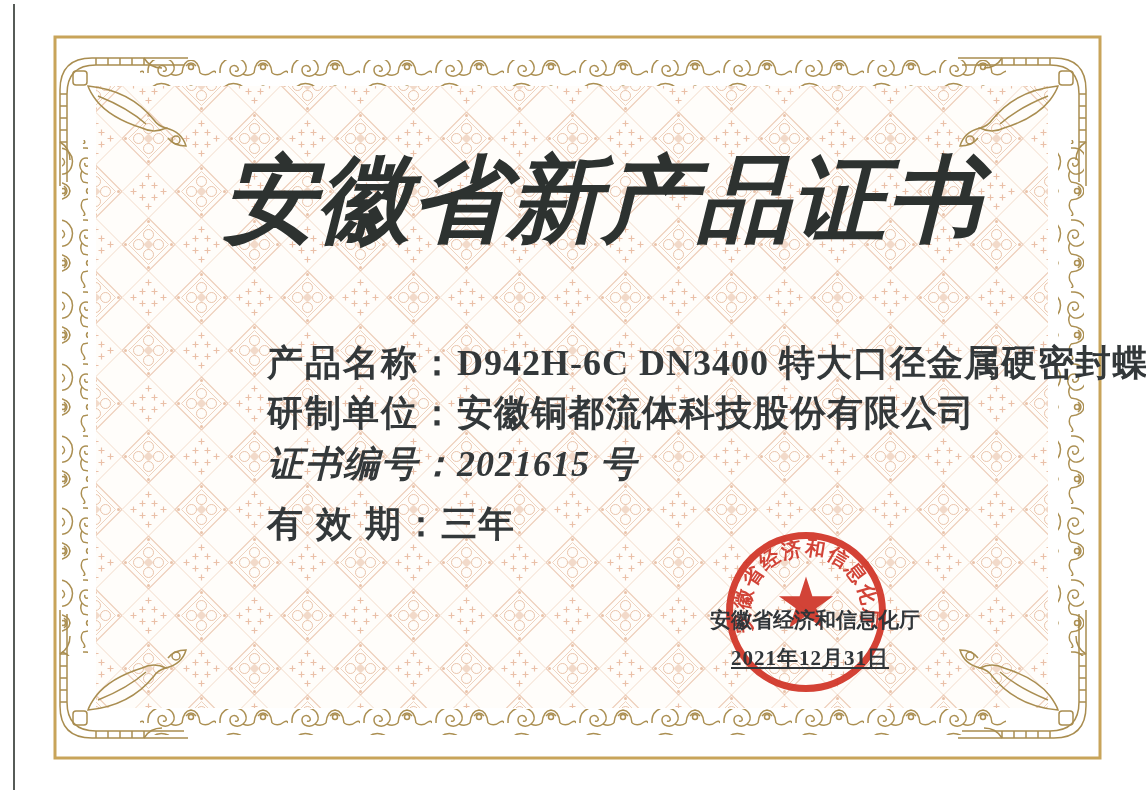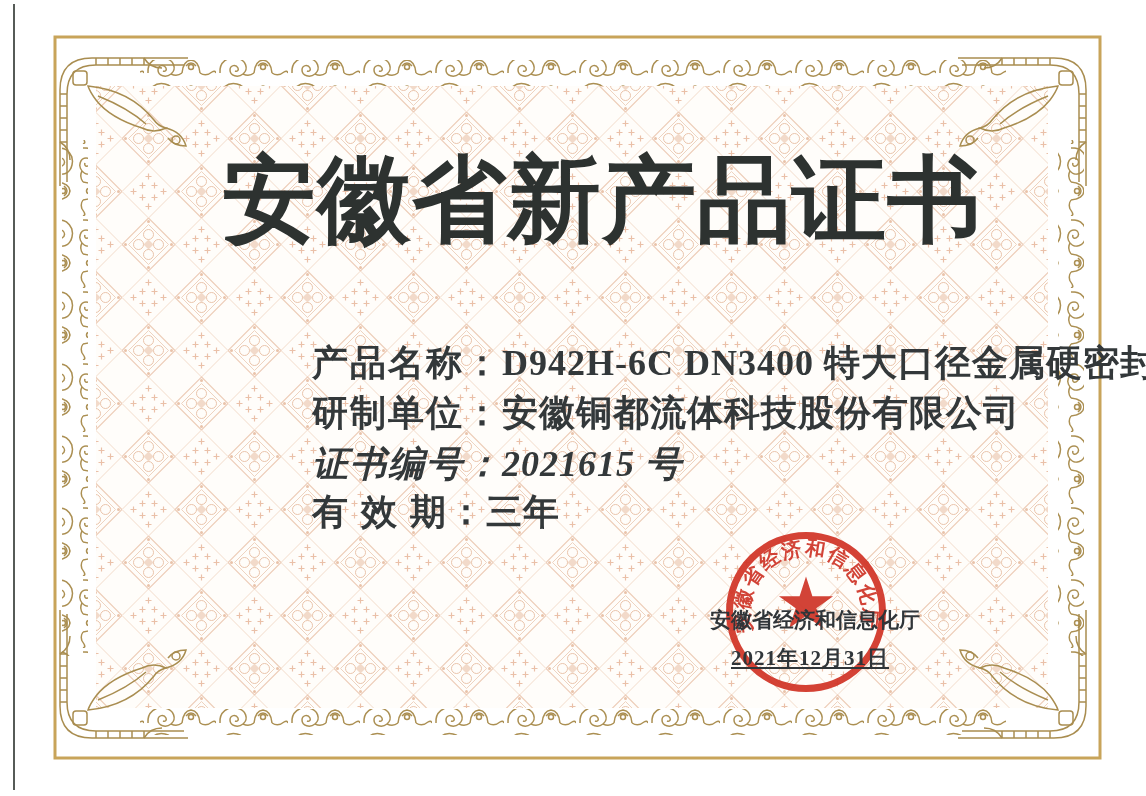--- a/index.html
+++ b/index.html
@@ -2,25 +2,25 @@
 <html><head>
 <meta charset="utf-8">
 <style>
   html,body{margin:0;padding:0;background:#ffffff;}
   .page{position:relative;width:1146px;height:796px;background:#ffffff;overflow:hidden;
         font-family:"Liberation Serif",serif;}
   .scan-line{position:absolute;left:13px;top:4px;width:2px;height:786px;background:#565b57;}
   .backdrop{position:absolute;left:0;top:0;}
   .title{position:absolute;left:222px;top:148px;font-family:"Liberation Sans",sans-serif;
          font-weight:bold;font-size:94px;line-height:1.1;color:#2d3230;letter-spacing:1px;
-         white-space:nowrap;}
+         white-space:nowrap;font-style:italic;}
   .field{position:absolute;left:267px;font-size:36px;font-weight:bold;color:#33383a;
          white-space:nowrap;letter-spacing:1px;}
-  .field .label{letter-spacing:2px;margin-left:45px;}
-  .f1{top:339px;} .f2{top:389px;} .f3{top:440px;font-style:italic;} .f4{top:488px;}
+  .field .label{letter-spacing:2px;}
+  .f1{top:339px;} .f2{top:389px;} .f3{top:440px;font-style:italic;} .f4{top:500px;}
   .issuer{position:absolute;left:710px;top:606px;font-size:21px;font-weight:bold;
           color:#303539;letter-spacing:0px;white-space:nowrap;}
   .issue-date{position:absolute;left:731px;top:644px;font-size:21px;font-weight:bold;
           color:#303539;letter-spacing:1px;white-space:nowrap;text-decoration:underline;}
 </style>
 </head>
 <body>
 
 <div class="page">
 

